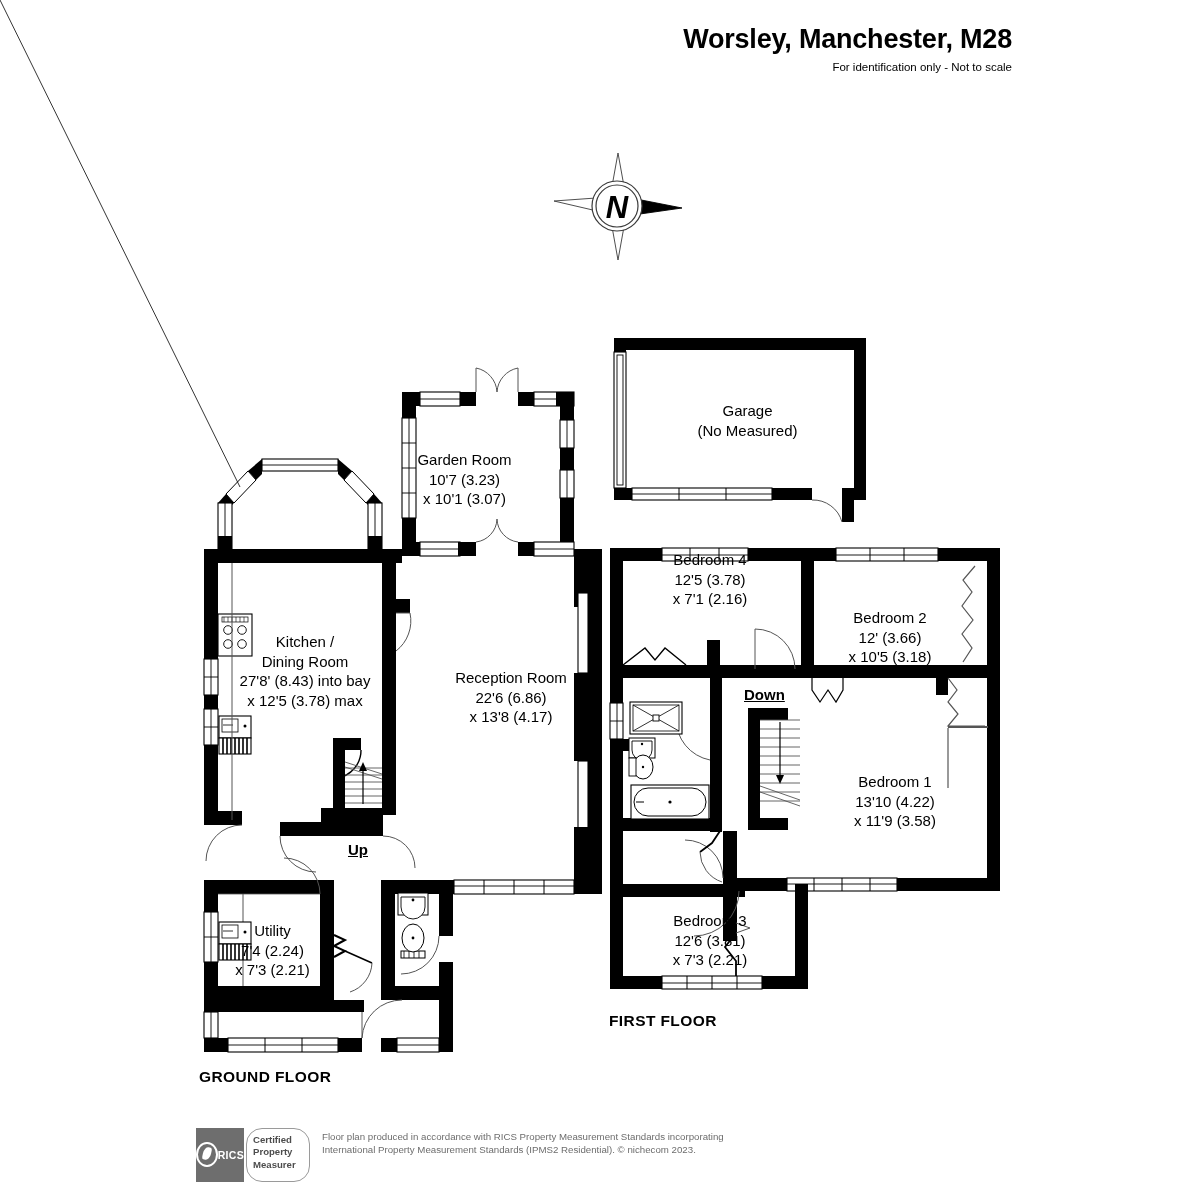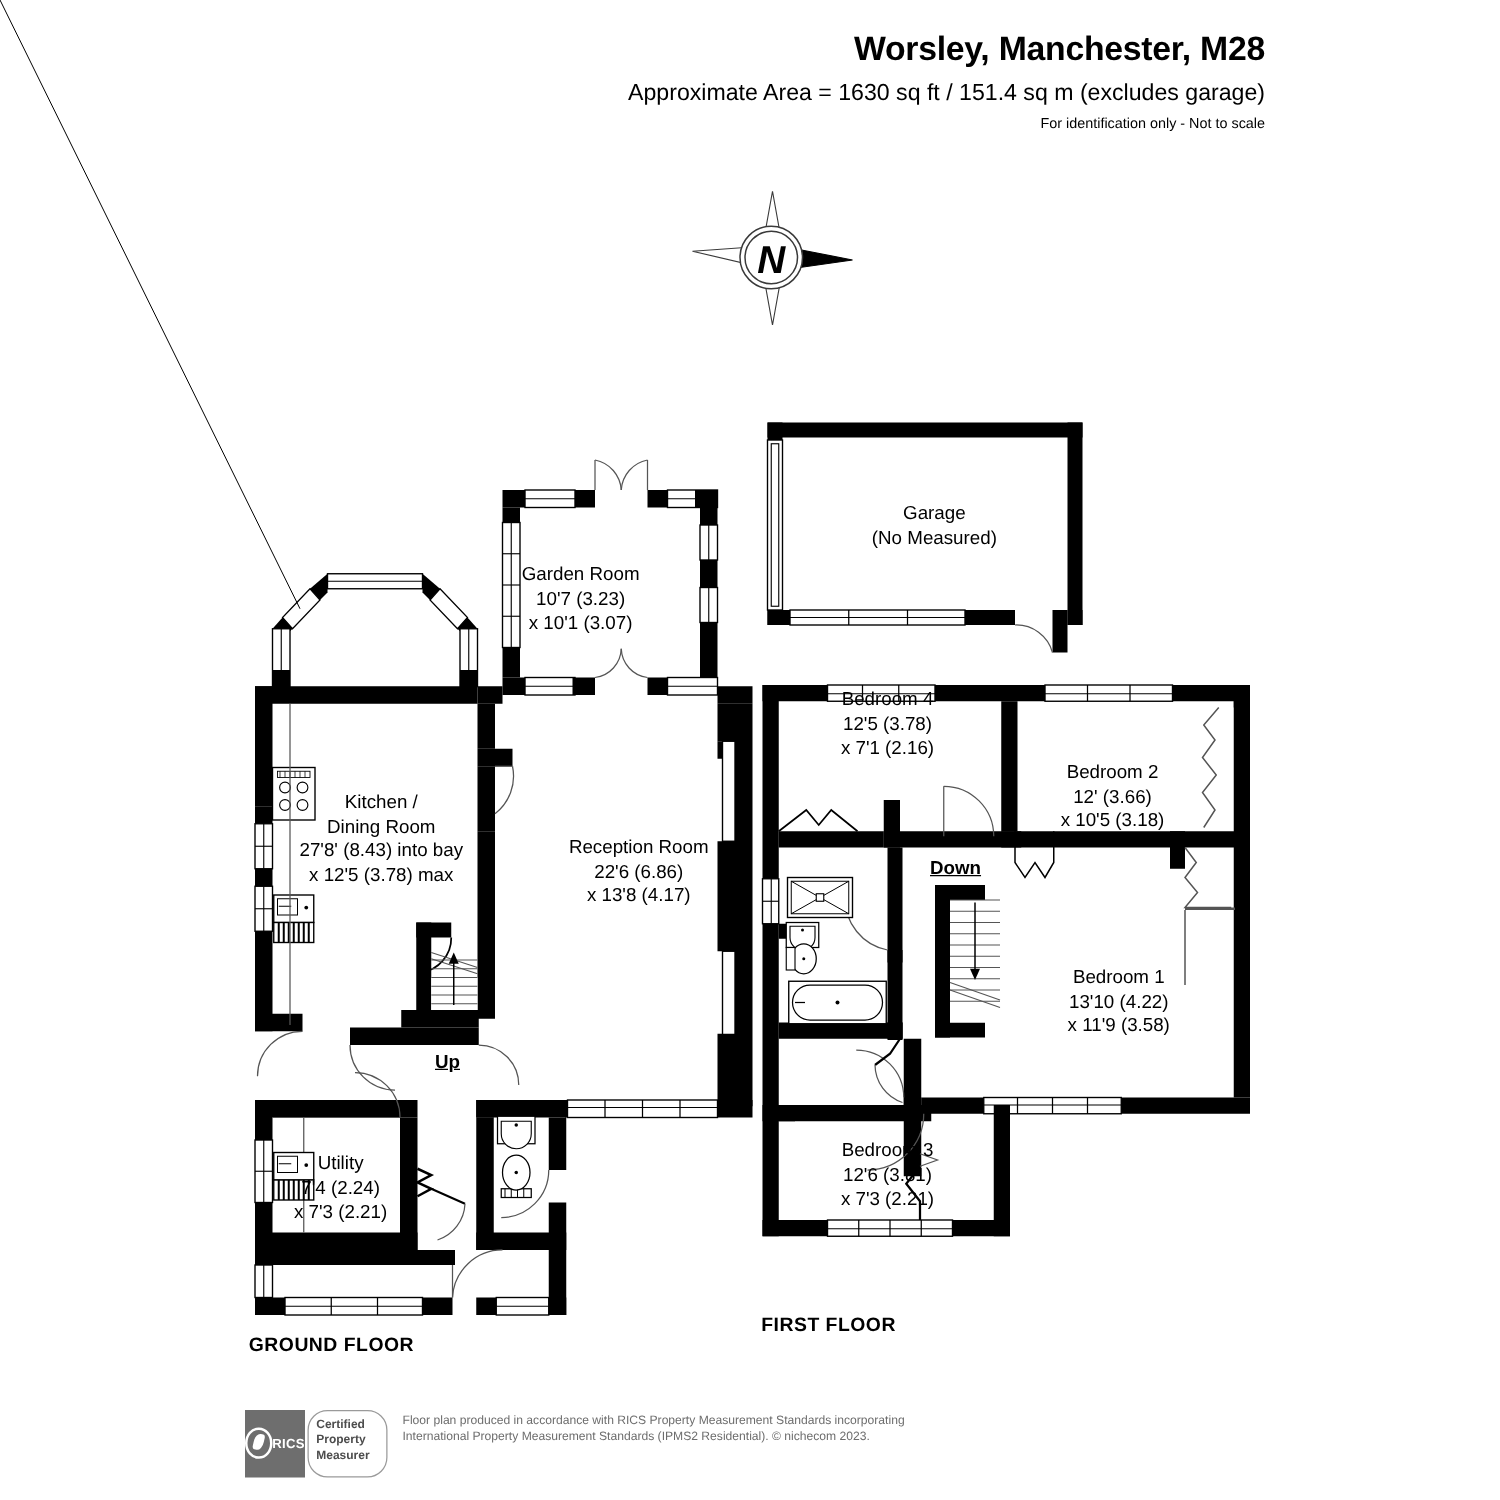--- a/index.html
+++ b/index.html
@@ -18,21 +18,21 @@
 
   
   #compass{left:548px;top:148px;width:140px;height:115px;}
 
   
   #plan-canvas{left:0;top:0;width:1200px;height:1200px;}
 
   
   .floor-caption{font-size:15.5px;font-weight:bold;letter-spacing:0.4px;}
   #ground-floor-caption{left:199px;top:1068px;}
-  #first-floor-caption{left:609px;top:1052px;}
+  #first-floor-caption{left:609px;top:1012px;}
 
   
   .room-label{text-align:center;line-height:19.5px;}
   .room-label .rname{font-size:15px;font-weight:normal;display:block;}
   .room-label .rdim{font-size:15px;display:block;}
 
   #label-garden-room{left:352px;top:450px;width:225px;}
   #label-kitchen{left:190px;top:632px;width:230px;}
   #label-reception{left:395px;top:668px;width:232px;}
   #label-utility{left:185px;top:921px;width:175px;}
@@ -60,21 +60,20 @@
              box-sizing:border-box;padding:5px 12px 0 6px;}
   #rics-cert span{display:block;font-size:9.6px;font-weight:bold;line-height:12.4px;color:#4d4d4d;}
   #footer-text{left:126px;top:2px;width:560px;}
   #footer-text span{display:block;font-size:9.7px;line-height:13.3px;color:#6d6d6d;}
 </style>
 </head>
 <body>
 
 <div class="abs" id="header">
   <div id="plan-title">Worsley, Manchester, M28</div>
-  <div id="plan-area">Approximate Area = 1630 sq ft / 151.4 sq m (excludes garage)</div>
   <div id="plan-disclaimer">For identification only - Not to scale</div>
 </div>
 
 <div class="abs" id="compass">
   <svg width="140" height="115" viewBox="0 0 140 115">
 
     <polygon points="70,5 79,55 70,62 61,55" fill="#ffffff" stroke="#3a3a3a" stroke-width="0.9"></polygon>
     <polygon points="70,112 79,62 70,55 61,62" fill="#ffffff" stroke="#3a3a3a" stroke-width="0.9"></polygon>
     <polygon points="6,53 62,49 68,58 62,66" fill="#ffffff" stroke="#3a3a3a" stroke-width="0.9"></polygon>
 

